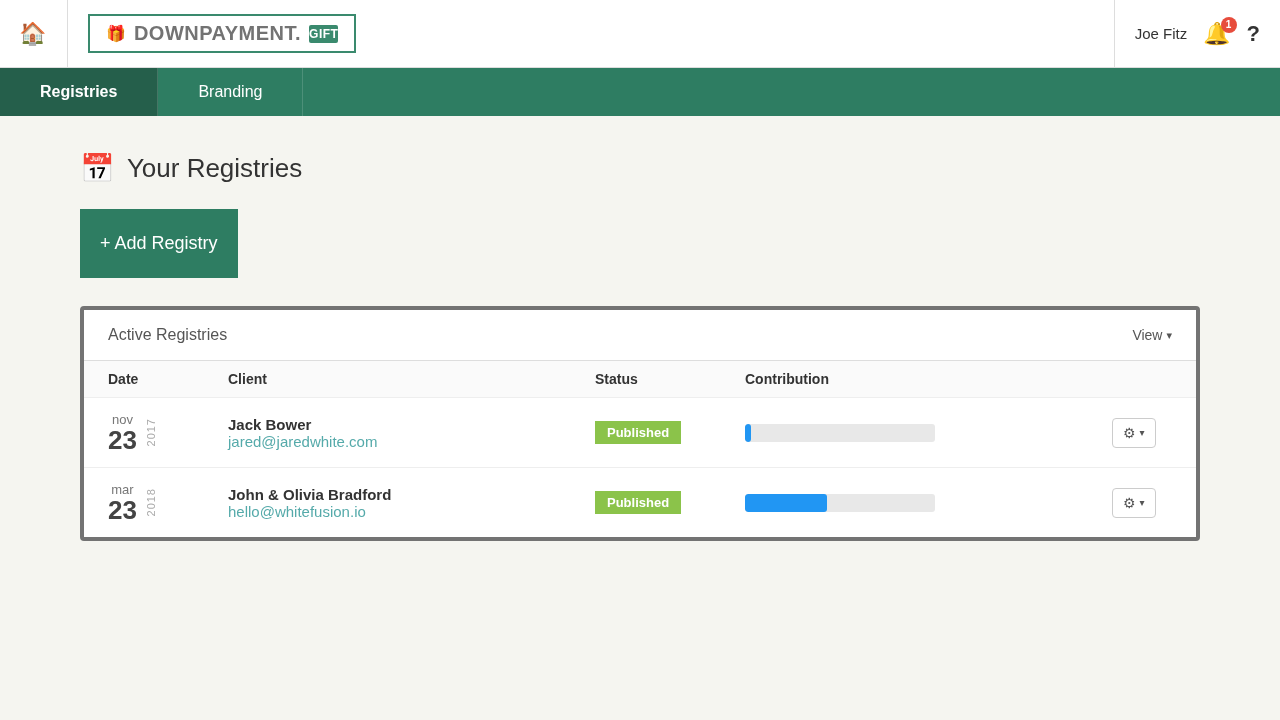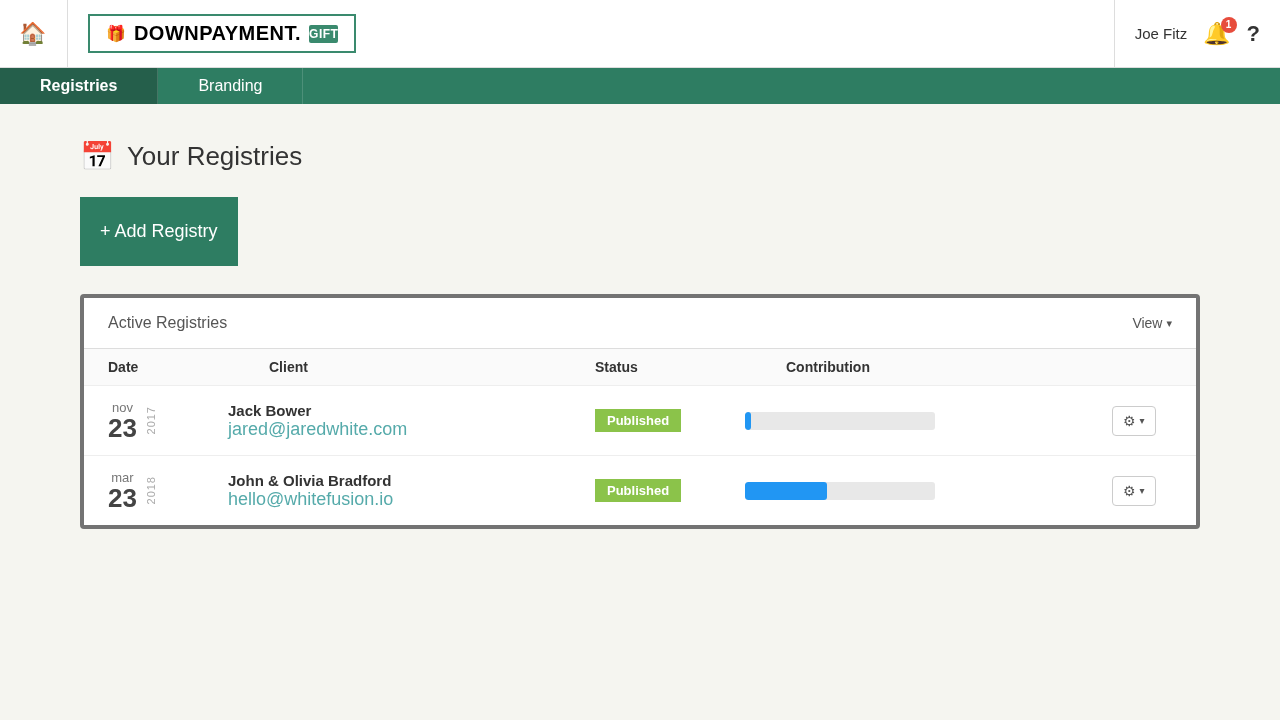--- a/index.html
+++ b/index.html
@@ -37,21 +37,21 @@
     .logo-box {
       border: 2px solid #3a8a6e;
       padding: 6px 16px;
       display: inline-flex;
       align-items: center;
       gap: 8px;
     }
     .logo-text {
       font-size: 20px;
       font-weight: 700;
-      color: #000000;
+      color: #737373;
       letter-spacing: 0.5px;
       text-transform: uppercase;
     }
     .logo-dot-gift {
       font-size: 12px;
       color: #3a8a6e;
       font-weight: 700;
       background: #3a8a6e;
       color: #fff;
       padding: 2px 0;
@@ -104,21 +104,21 @@
       font-size: 22px;
       color: #333;
       cursor: pointer;
       font-weight: 700;
     }
 
     
     .nav-bar {
       display: flex;
       background: #2e7d62;
-      height: 36px;
+      height: 48px;
       text-align: center;
     }
     .nav-item {
       display: flex;
       align-items: center;
       justify-content: center;
       padding: 0 40px;
       color: #fff;
       font-size: 16px;
       cursor: pointer;
@@ -194,21 +194,20 @@
     }
     .view-btn .chevron { font-size: 11px; }
 
     
     .col-headers {
       display: grid;
       grid-template-columns: 120px 1fr 150px 1fr 60px;
       padding: 10px 24px;
       border-bottom: 1px solid #eee;
       background: #fafafa;
-      gap: 41px;
     }
     .col-headers span {
       font-size: 14px;
       font-weight: 600;
       color: #333;
     }
 
     
     .registry-row {
       display: grid;
@@ -255,21 +254,21 @@
     .client-cell {
       display: flex;
       flex-direction: column;
     }
     .client-name {
       font-size: 15px;
       color: #333;
       font-weight: 700;
     }
     .client-email {
-      font-size: 18px;
+      font-size: 15px;
       color: #5aa;
     }
 
     
     .status-badge {
       display: inline-block;
       padding: 4px 12px;
       border-radius: 0;
       font-size: 13px;
       font-weight: 600;

